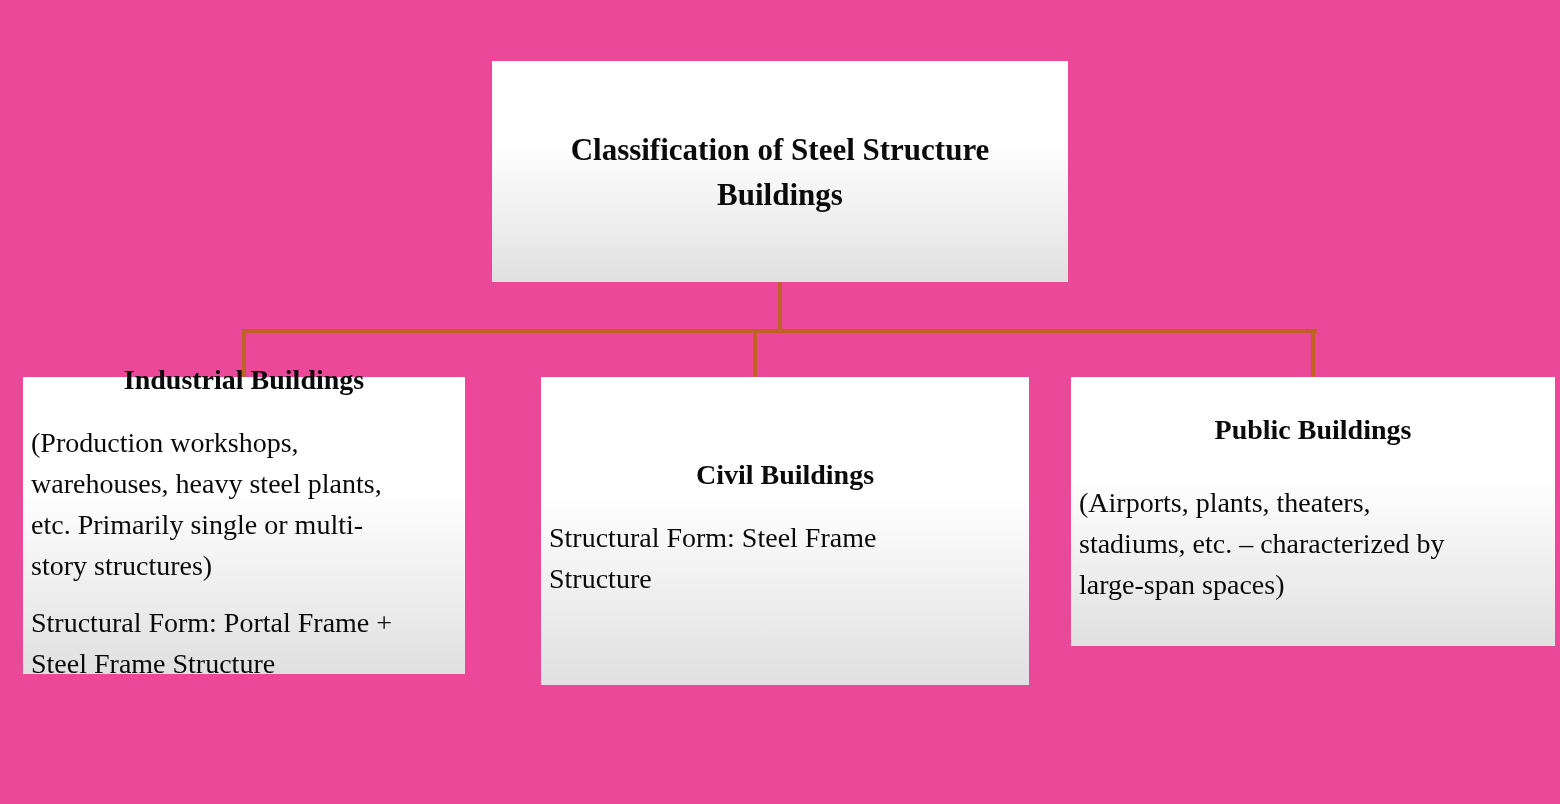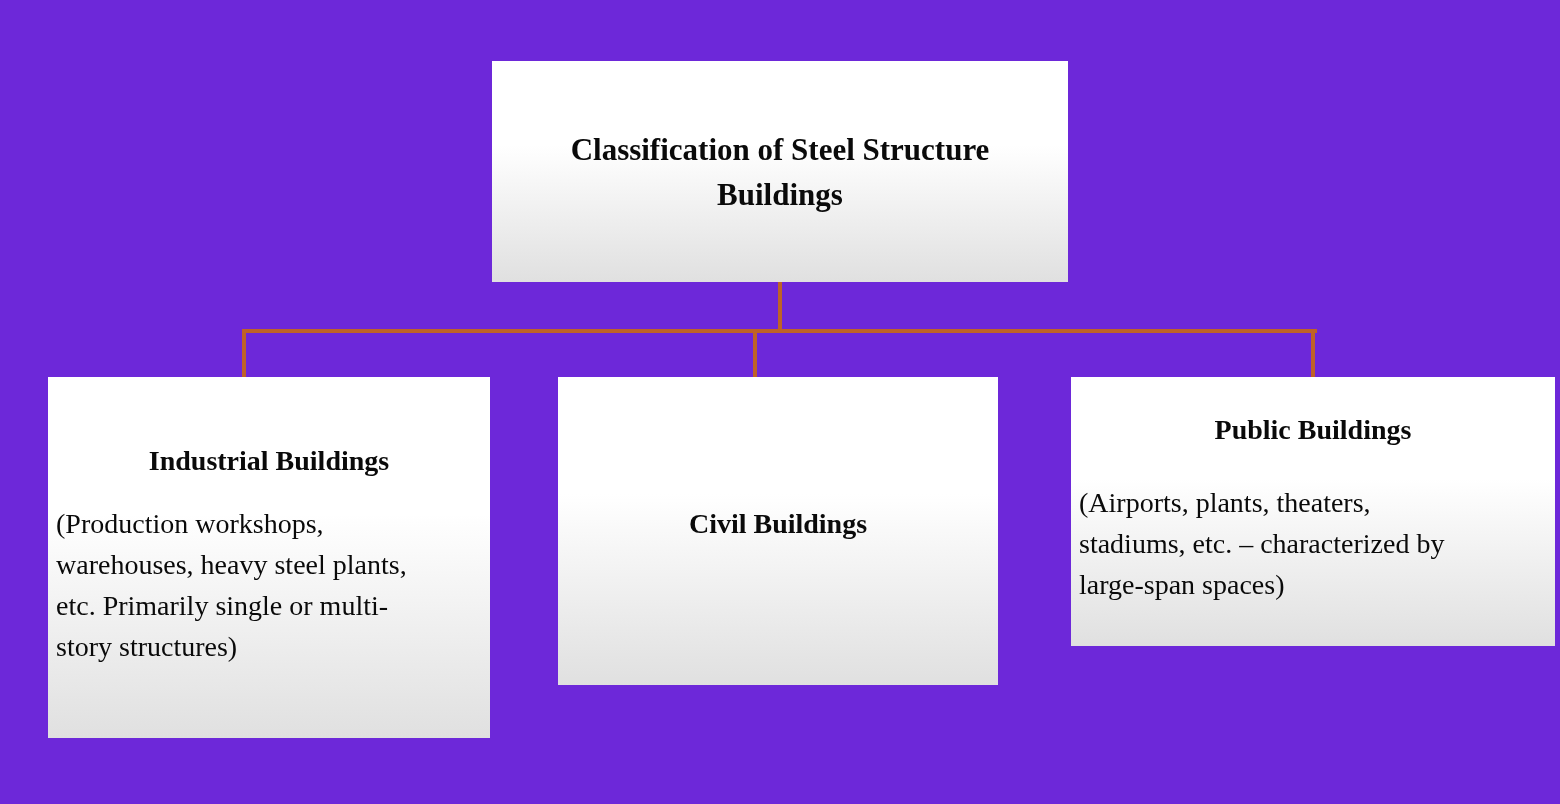--- a/index.html
+++ b/index.html
@@ -4,21 +4,21 @@
 <style>
   html, body {
     margin: 0;
     padding: 0;
     background: #000;
   }
   .stage {
     position: relative;
     width: 1560px;
     height: 804px;
-    background: #6d28d9;
+    background: #ec4899;
     overflow: hidden;
     font-family: "Liberation Serif", "DejaVu Serif", serif;
     color: #0a0a0a;
   }
   .box {
     position: absolute;
     background: linear-gradient(180deg, #ffffff 0%, #ffffff 38%, #ebebeb 78%, #e0e0e0 100%);
     box-sizing: border-box;
     display: flex;
     flex-direction: column;
@@ -35,22 +35,22 @@
     font-size: 31px;
     font-weight: bold;
     line-height: 45px;
     text-align: center;
     white-space: pre-line;
   }
   .child-box {
     top: 377px;
     padding: 0 8px;
   }
-  .box-industrial { left: 23px;   width: 442px; height: 361px; margin-left: 25px; }
-  .box-civil      { left: 558px;  width: 440px; height: 308px; }
+  .box-industrial { left: 23px;   width: 442px; height: 297px; }
+  .box-civil      { left: 541px;  width: 488px; height: 308px; }
   .box-public     { left: 1071px; width: 484px; height: 269px; gap: 10px; }
   .child-title {
     font-size: 28px;
     font-weight: bold;
     line-height: 40px;
     text-align: center;
     margin: 0 0 14px 0;
   }
   .body-text {
     font-size: 28px;
@@ -83,24 +83,28 @@
   <div class="connector conn-drop-left" style="background: rgb(191, 98, 39);"></div>
   <div class="connector conn-drop-middle" style="background: rgb(191, 98, 39);"></div>
   <div class="connector conn-drop-right" style="background: rgb(191, 98, 39);"></div>
 
   <div class="box child-box box-industrial">
     <div class="child-title">Industrial Buildings</div>
     <p class="body-text">(Production workshops,
 warehouses, heavy steel plants,
 etc. Primarily single or multi-
 story structures)</p>
+    <p class="body-text">Structural Form: Portal Frame +
+Steel Frame Structure</p>
   </div>
 
   <div class="box child-box box-civil">
     <div class="child-title">Civil Buildings</div>
+    <p class="body-text">Structural Form: Steel Frame
+Structure</p>
   </div>
 
   <div class="box child-box box-public">
     <div class="child-title">Public Buildings</div>
     <p class="body-text">(Airports, plants, theaters,
 stadiums, etc. – characterized by
 large-span spaces)</p>
   </div>
 
 </div>

